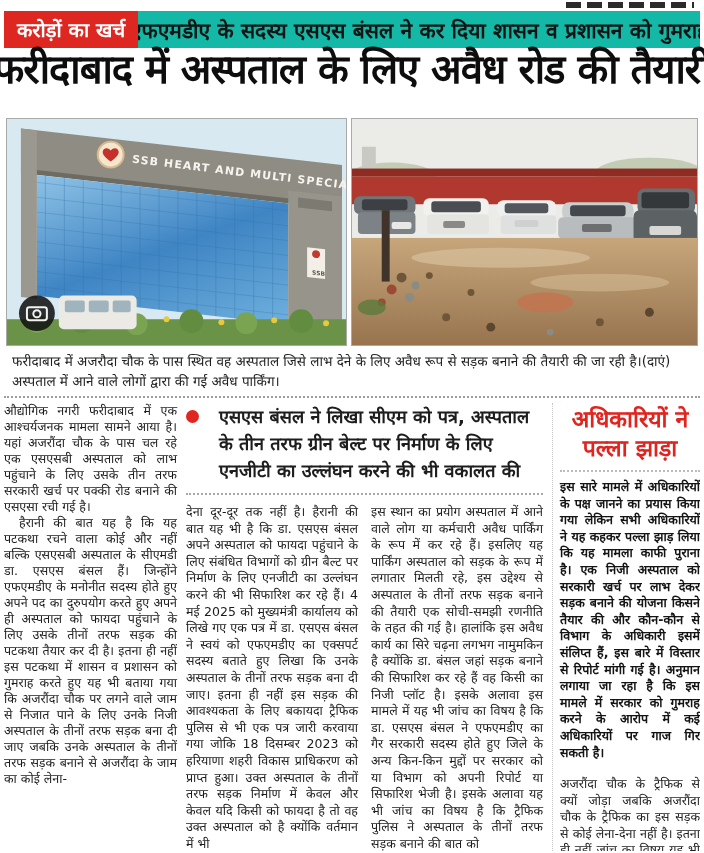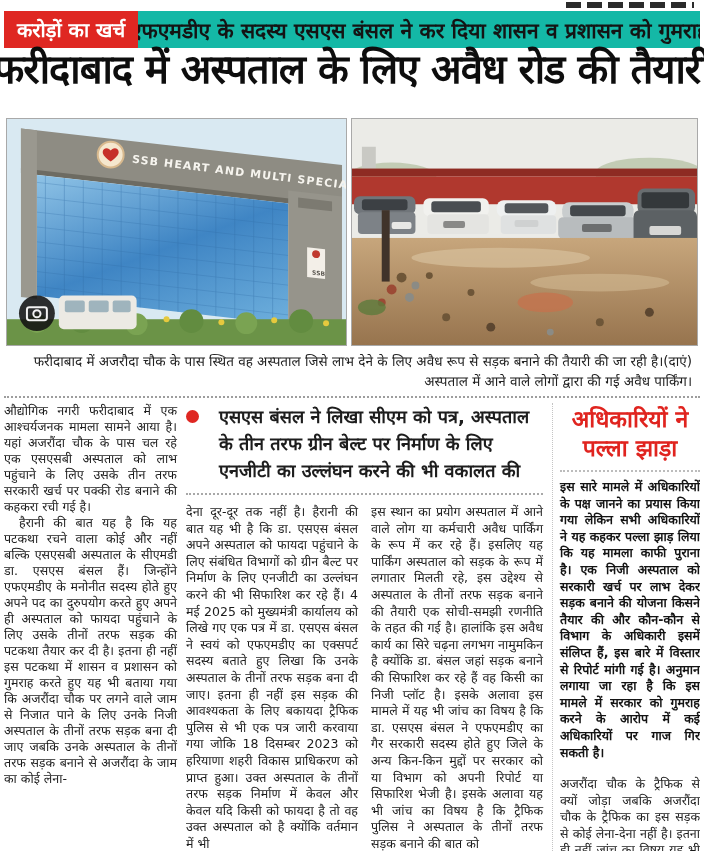--- a/index.html
+++ b/index.html
@@ -24,21 +24,21 @@
 
   
   .photos{position:absolute;top:118px;left:6px;right:6px;height:228px;display:flex;gap:4px;}
   .photo{border:1px solid #a9a9a9;box-sizing:border-box;overflow:hidden;background:#ddd;}
   .photo.left{flex:0 0 341px;}
   .photo.right{flex:1;}
   .photo svg{display:block;width:100%;height:100%;}
 
   
   .caption{position:absolute;top:351px;left:12px;right:12px;height:42px;
-    text-align:right;font-size:13.5px;line-height:20px;color:#212121;}
+    text-align:left;font-size:13.5px;line-height:20px;color:#212121;}
   .rule-caption{position:absolute;top:396px;left:4px;right:4px;border-top:2px dotted #9d9d9d;}
 
   
   .body-grid{position:absolute;top:403px;left:4px;right:4px;bottom:2px;display:flex;gap:9px;overflow:hidden;}
   .col1{width:173px;flex:none;}
   .middle{width:357px;flex:none;}
   .sidebar{flex:1;border-left:1px dotted #c4c4c4;padding-left:7px;}
 
   .byline{font-weight:bold;font-size:14.5px;color:#111;padding-bottom:5px;
     border-bottom:2px dotted #a8a8a8;margin-bottom:7px;white-space:nowrap;}
@@ -203,21 +203,21 @@
       </svg>
     </div>
   </div>
 
   <div class="caption">फरीदाबाद में अजरौदा चौक के पास स्थित वह अस्पताल जिसे लाभ देने के लिए अवैध रूप से सड़क बनाने की तैयारी की जा रही है।(दाएं) अस्पताल में आने वाले लोगों द्वारा की गई अवैध पार्किंग।</div>
   <div class="rule-caption"></div>
 
   <div class="body-grid">
 
     <div class="col1">
-      <p class="para">औद्योगिक नगरी फरीदाबाद में एक आश्चर्यजनक मामला सामने आया है। यहां अजरौंदा चौक के पास चल रहे एक एसएसबी अस्पताल को लाभ पहुंचाने के लिए उसके तीन तरफ सरकारी खर्च पर पक्की रोड बनाने की कहकरा रची गई है।</p>
+      <p class="para">औद्योगिक नगरी फरीदाबाद में एक आश्चर्यजनक मामला सामने आया है। यहां अजरौंदा चौक के पास चल रहे एक एसएसबी अस्पताल को लाभ पहुंचाने के लिए उसके तीन तरफ सरकारी खर्च पर पक्की रोड बनाने की एसएसा रची गई है।</p>
       <p class="para indent">हैरानी की बात यह है कि यह पटकथा रचने वाला कोई और नहीं बल्कि एसएसबी अस्पताल के सीएमडी डा. एसएस बंसल हैं। जिन्होंने एफएमडीए के मनोनीत सदस्य होते हुए अपने पद का दुरुपयोग करते हुए अपने ही अस्पताल को फायदा पहुंचाने के लिए उसके तीनों तरफ सड़क की पटकथा तैयार कर दी है। इतना ही नहीं इस पटकथा में शासन व प्रशासन को गुमराह करते हुए यह भी बताया गया कि अजरौंदा चौक पर लगने वाले जाम से निजात पाने के लिए उनके निजी अस्पताल के तीनों तरफ सड़क बना दी जाए जबकि उनके अस्पताल के तीनों तरफ सड़क बनाने से अजरौंदा के जाम का कोई लेना-</p>
     </div>
 
     <div class="middle">
       <div class="subhead-wrap">
         <span class="bullet-dot"></span>
         <span class="subhead-text">एसएस बंसल ने लिखा सीएम को पत्र, अस्पताल के तीन तरफ ग्रीन बेल्ट पर निर्माण के लिए एनजीटी का उल्लंघन करने की भी वकालत की</span>
       </div>
       <div class="middle-cols">
         <div class="mcol">देना दूर-दूर तक नहीं है। हैरानी की बात यह भी है कि डा. एसएस बंसल अपने अस्पताल को फायदा पहुंचाने के लिए संबंधित विभागों को ग्रीन बैल्ट पर निर्माण के लिए एनजीटी का उल्लंघन करने की भी सिफारिश कर रहे हैं। 4 मई 2025 को मुख्यमंत्री कार्यालय को लिखे गए एक पत्र में डा. एसएस बंसल ने स्वयं को एफएमडीए का एक्सपर्ट सदस्य बताते हुए लिखा कि उनके अस्पताल के तीनों तरफ सड़क बना दी जाए। इतना ही नहीं इस सड़क की आवश्यकता के लिए बकायदा ट्रैफिक पुलिस से भी एक पत्र जारी करवाया गया जोकि 18 दिसम्बर 2023 को हरियाणा शहरी विकास प्राधिकरण को प्राप्त हुआ। उक्त अस्पताल के तीनों तरफ सड़क निर्माण में केवल और केवल यदि किसी को फायदा है तो वह उक्त अस्पताल को है क्योंकि वर्तमान में भी</div>

